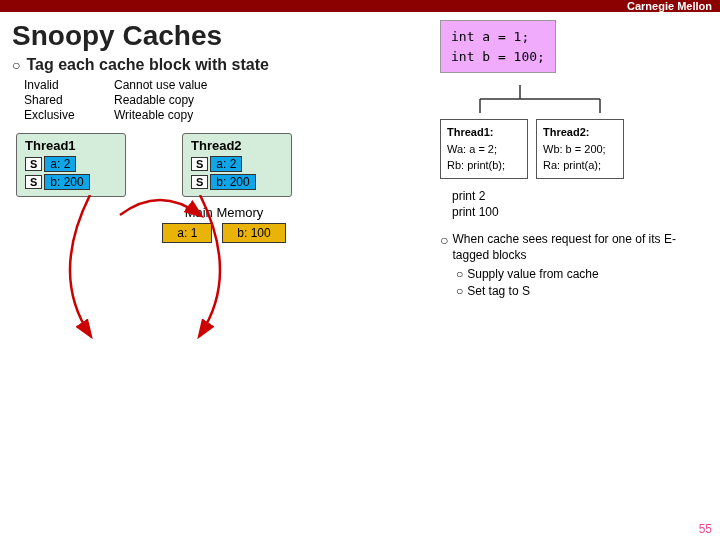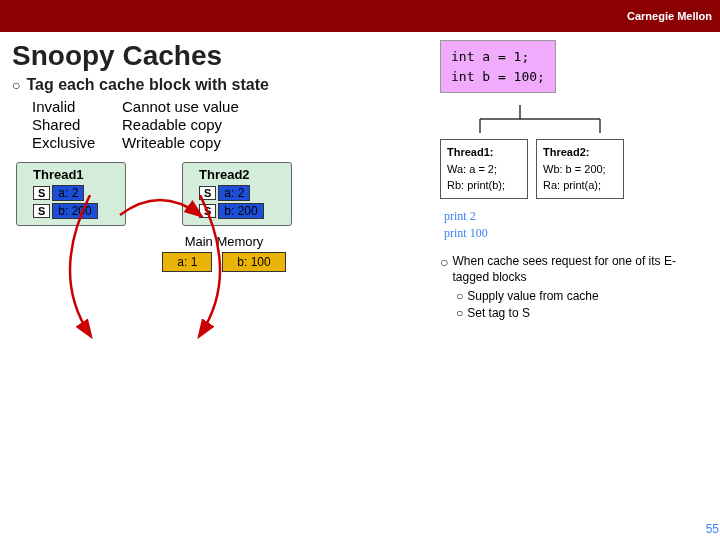--- a/index.html
+++ b/index.html
@@ -10,21 +10,21 @@
       height: 540px;
       overflow: hidden;
       position: relative;
     }
 
     
     #topbar {
       background: #8B0000;
       color: white;
       text-align: right;
-      padding: 10px 8px;
+      padding: 0 8px;
       font-size: 11px;
       font-weight: bold;
     }
 
     
     #main {
       display: flex;
       padding: 8px 12px;
       gap: 8px;
       height: calc(540px - 22px);
@@ -67,22 +67,22 @@
       gap: 6px;
       margin-bottom: 4px;
     }
 
     .bullet {
       color: #222;
       font-size: 14px;
     }
 
     #tag-table {
-      margin-left: 20px;
-      font-size: 15px;
+      margin-left: 12px;
+      font-size: 12px;
     }
 
     #tag-table .row {
       display: flex;
       gap: 20px;
       margin-bottom: 1px;
     }
 
     #tag-table .col1 {
       width: 70px;
@@ -95,21 +95,21 @@
       gap: 16px;
       margin-top: 4px;
       margin-left: 4px;
       position: relative;
     }
 
     .thread-box {
       background: #d4edda;
       border: 1.5px solid #666;
       border-radius: 3px;
-      padding: 4px 16px;
+      padding: 4px 8px;
       min-width: 110px;
     }
 
     .thread-title {
       font-weight: bold;
       font-size: 13px;
       margin-bottom: 3px;
     }
 
     .cache-row {
@@ -123,21 +123,21 @@
       background: #fff;
       border: 1.5px solid #333;
       padding: 0 4px;
       font-size: 11px;
       font-weight: bold;
       min-width: 16px;
       text-align: center;
     }
 
     .cache-value {
-      background: #1d4ed8;
+      background: #0ea5e9;
       border: 1.5px solid #333;
       padding: 0 5px;
       font-size: 12px;
     }
 
     
     #main-memory-area {
       margin-top: 8px;
       margin-left: 4px;
     }
@@ -195,23 +195,22 @@
     
     #print-area {
       margin-top: 4px;
       display: flex;
       flex-direction: column;
       gap: 2px;
     }
 
     .print-line {
       font-size: 12px;
-      color: #3b82f6;
-      margin-left: 4px;
-      font-family: Liberation Serif, serif;
+      color: #000000;
+      margin-left: 12px;
     }
 
     
     #bottom-bullets {
       margin-top: 6px;
       font-size: 12px;
     }
 
     .main-bullet {
       display: flex;
@@ -229,23 +228,23 @@
       display: flex;
       align-items: flex-start;
       gap: 4px;
       line-height: 1.4;
     }
 
     
     #page-num {
       position: absolute;
       bottom: 4px;
-      right: 1px;
-      font-size: 12px;
-      color: #3b82f6;
+      right: 8px;
+      font-size: 12px;
+      color: #ec4899;
     }
 
     
     #arrow-overlay {
       position: absolute;
       top: 80px;
       left: 10px;
       pointer-events: none;
     }
   </style>

